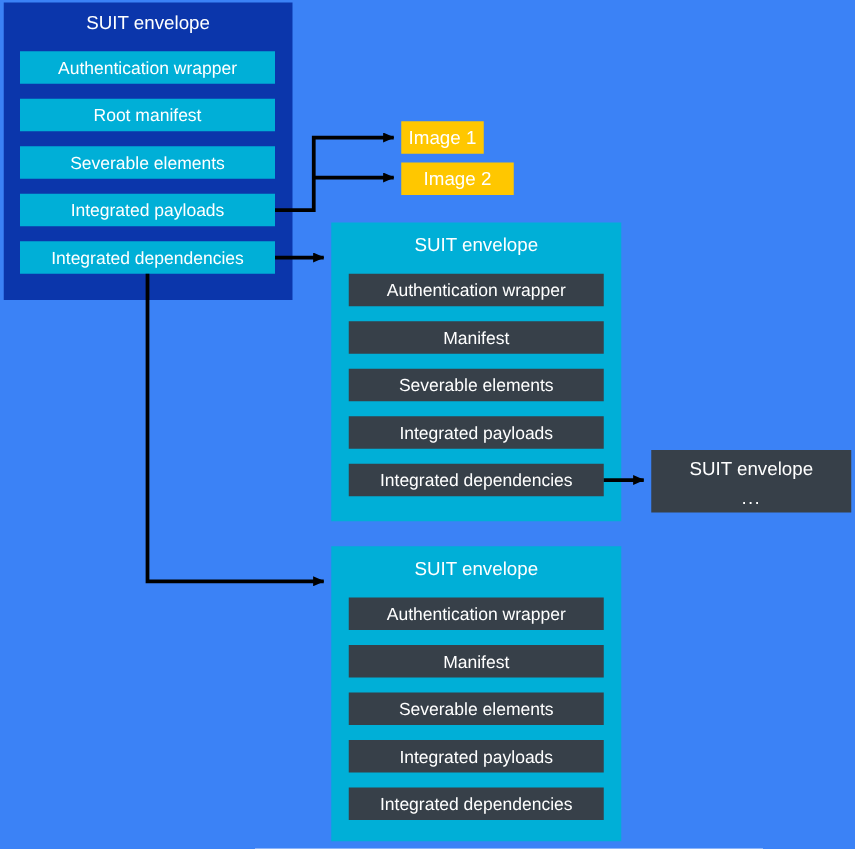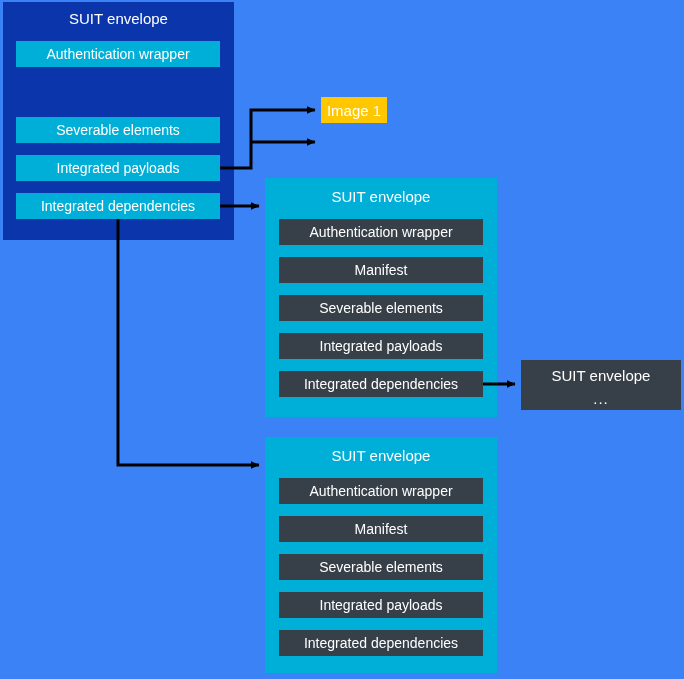--- a/index.html
+++ b/index.html
@@ -99,29 +99,31 @@
 <body>
 
 <div id="canvas">
 
   <div class="box env-root" style="left:3px; top:2px; width:231px; height:238px;"></div>
 
   <div class="env-title" style="left:3px; top:4px; width:231px; height:28px;">SUIT envelope</div>
 
   <div class="slot slot-cyan" style="left:16px; top:41px; width:204px; height:26px;">Authentication wrapper</div>
 
+  <div class="slot slot-cyan" style="left:16px; top:79px; width:204px; height:26px;">Root manifest</div>
 
   <div class="slot slot-cyan" style="left:16px; top:117px; width:204px; height:26px;">Severable elements</div>
 
   <div class="slot slot-cyan" style="left:16px; top:155px; width:204px; height:26px;">Integrated payloads</div>
 
   <div class="slot slot-cyan" style="left:16px; top:193px; width:204px; height:26px;">Integrated dependencies</div>
 
   <div class="img-box" style="left:321px; top:97px; width:66px; height:26px;">Image 1</div>
 
+  <div class="img-box" style="left:321px; top:130px; width:90px; height:26px;">Image 2</div>
 
   <div class="box env-cyan" style="left:265px; top:178px; width:232px; height:239px;"></div>
 
   <div class="env-title" style="left:265px; top:182px; width:232px; height:28px;">SUIT envelope</div>
 
   <div class="slot slot-dark" style="left:279px; top:219px; width:204px; height:26px;">Authentication wrapper</div>
 
   <div class="slot slot-dark" style="left:279px; top:257px; width:204px; height:26px;">Manifest</div>
 
   <div class="slot slot-dark" style="left:279px; top:295px; width:204px; height:26px;">Severable elements</div>

